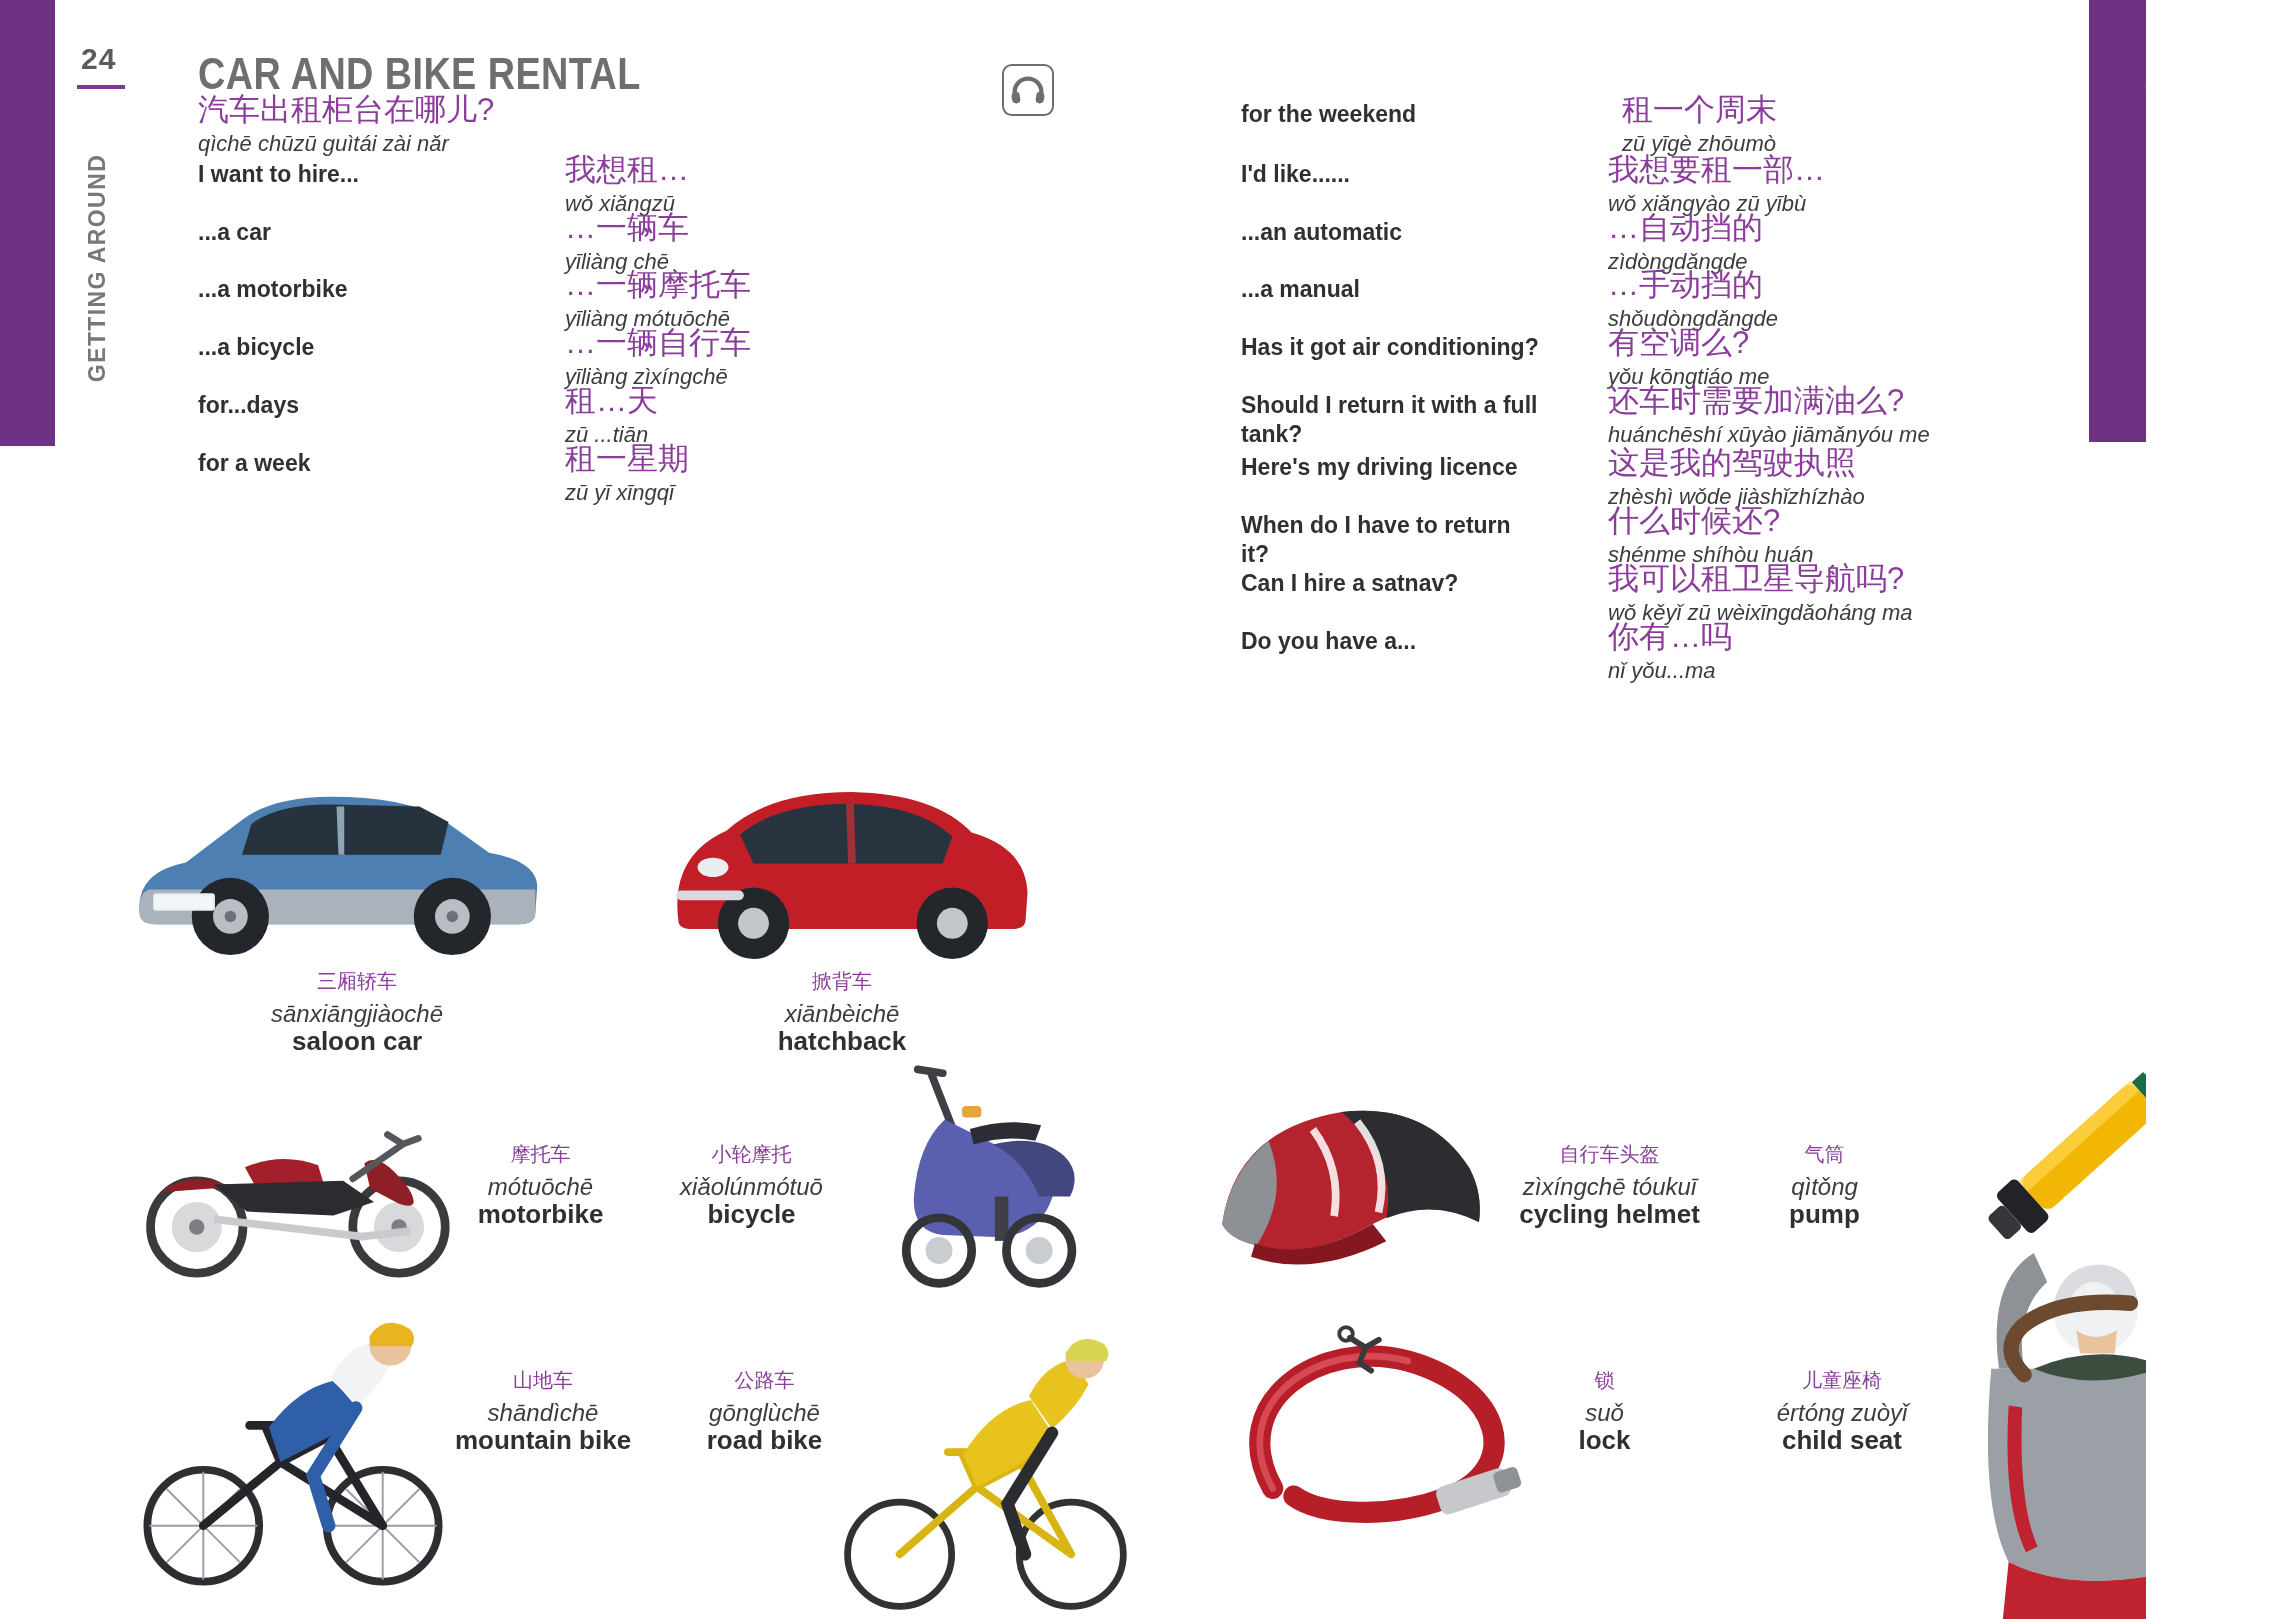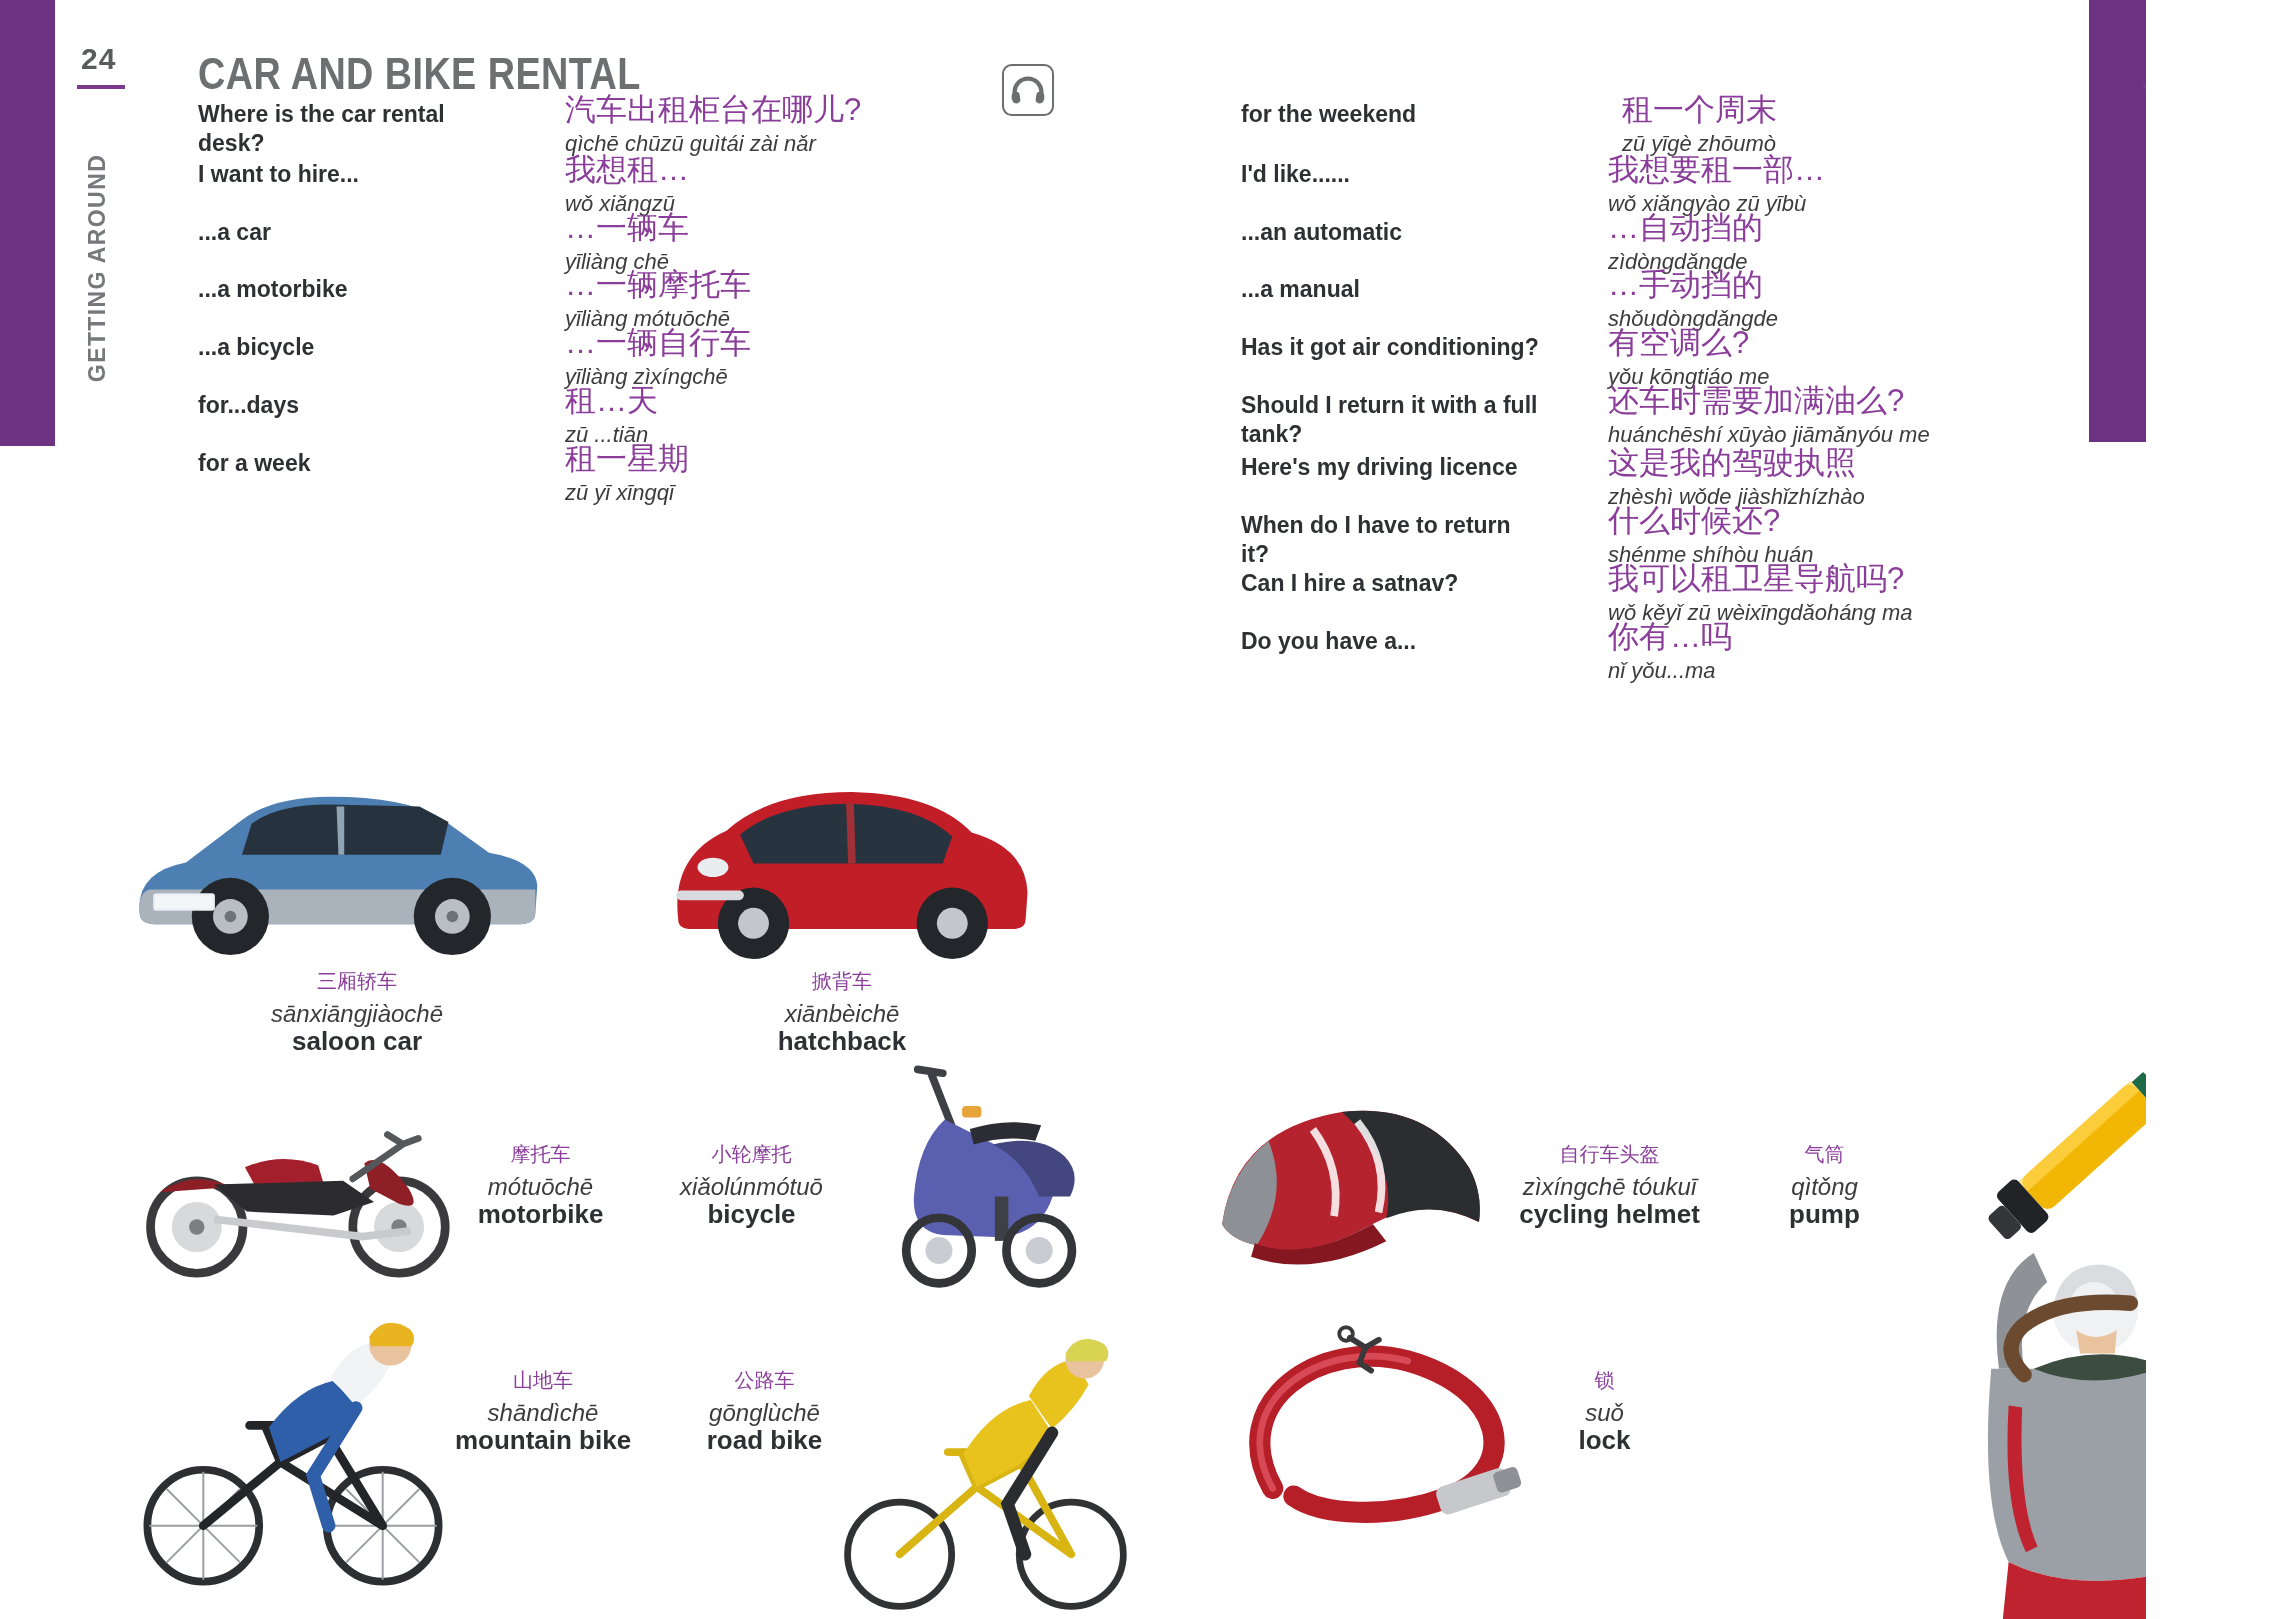--- a/index.html
+++ b/index.html
@@ -49,21 +49,20 @@
   <div class="title">CAR AND BIKE RENTAL</div>
   <div class="audio">
     <svg width="42" height="42" viewBox="0 0 44 44" style="margin:2.9px 0 0 2.9px">
       <path d="M8,30 v-6 a14,14 0 0 1 28,0 v6" fill="none" stroke="#6d6e70" stroke-width="4.5" stroke-linecap="round"></path>
       <path d="M8,24 q-4,1 -3,7 q1,6 6,5 q3,-1 3,-4 l-1,-6 q-1,-3 -5,-2 z" fill="#6d6e70"></path>
       <path d="M36,24 q4,1 3,7 q-1,6 -6,5 q-3,-1 -3,-4 l1,-6 q1,-3 5,-2 z" fill="#6d6e70"></path>
     </svg>
   </div>
 
   <div class="row" style="left:198px;top:91px;">
-    <div class="en">Where is the car rental desk?</div>
     <div>
         <div class="zh">汽车出租柜台在哪儿?</div>
          <div class="py">qìchē chūzū guìtái zài nǎr</div>
       </div>
   </div>
   <div class="row" style="left:198px;top:151px;">
     <div class="en">I want to hire...</div>
     <div>
         <div class="zh">我想租…</div>
          <div class="py">wǒ xiǎngzū</div>
@@ -339,15 +338,20 @@
   <div class="vocab" style="left:639px;top:1361px;width:251px;">
     <div class="vzh">公路车</div>
     <div class="vpy">gōnglùchē</div>
     <div class="ven">road bike</div>
   </div>
   <div class="vocab" style="left:1508px;top:1361px;width:193px;">
     <div class="vzh">锁</div>
     <div class="vpy">suǒ</div>
     <div class="ven">lock</div>
   </div>
+  <div class="vocab" style="left:1697px;top:1361px;width:290px;">
+    <div class="vzh">儿童座椅</div>
+    <div class="vpy">értóng zuòyǐ</div>
+    <div class="ven">child seat</div>
+  </div>
 
 </div>
 
 
 </body></html>

